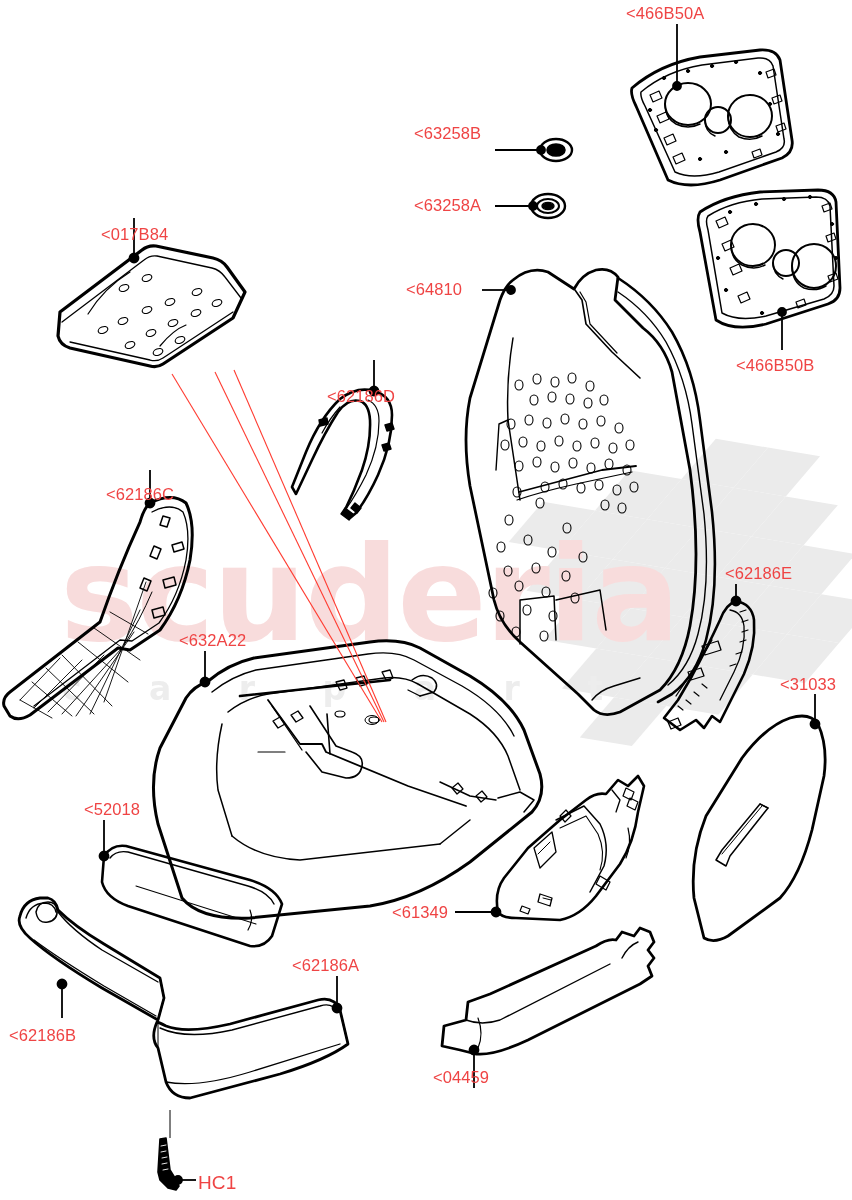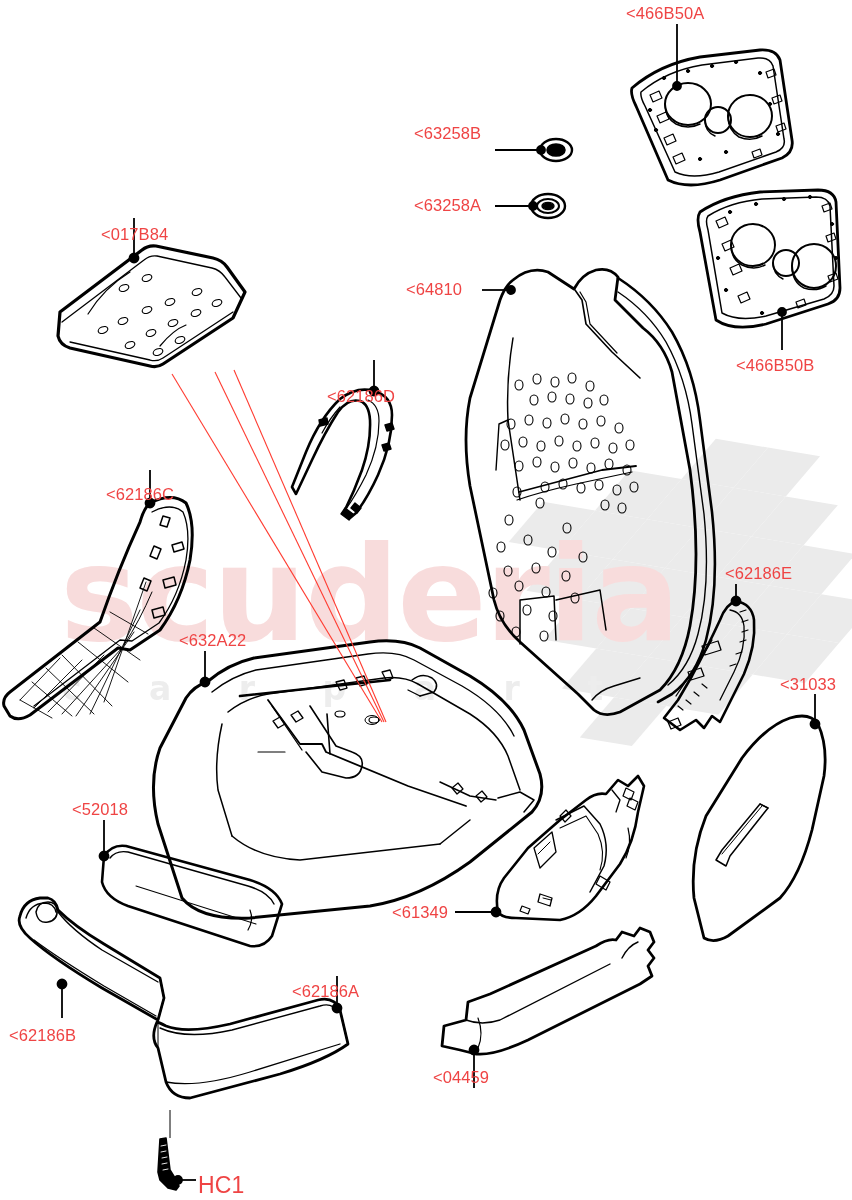--- a/index.html
+++ b/index.html
@@ -544,20 +544,20 @@
   <div class="callout" style="left:414px; top:124px;">&lt;63258B</div>
   <div class="callout" style="left:414px; top:196px;">&lt;63258A</div>
   <div class="callout" style="left:101px; top:198px;margin-top:27px;">&lt;017B84</div>
   <div class="callout" style="left:406px; top:280px;text-align:center;">&lt;64810</div>
   <div class="callout" style="left:736px; top:356px;">&lt;466B50B</div>
   <div class="callout" style="left:327px; top:340px;margin-top:47px;">&lt;62186D</div>
   <div class="callout" style="left:106px; top:450px;margin-top:35px;">&lt;62186C</div>
   <div class="callout" style="left:697px; top:564px;margin-left:28px;">&lt;62186E</div>
   <div class="callout" style="left:143px; top:631px;margin-left:36px;">&lt;632A22</div>
   <div class="callout" style="left:780px; top:675px;text-align:right;">&lt;31033</div>
-  <div class="callout" style="left:72px; top:800px;text-align:right;">&lt;52018</div>
+  <div class="callout" style="left:84px; top:800px;text-align:right;">&lt;52018</div>
   <div class="callout" style="left:392px; top:903px;">&lt;61349</div>
-  <div class="callout" style="left:292px; top:956px;margin-top:26px;">&lt;62186A</div>
+  <div class="callout" style="left:292px; top:956px;">&lt;62186A</div>
   <div class="callout" style="left:9px; top:1026px;">&lt;62186B</div>
   <div class="callout" style="left:433px; top:1068px;">&lt;04459</div>
-  <div class="callout" style="left:198px; top:1172px; font-size:23px;">HC1</div>
+  <div class="callout" style="left:198px; top:1172px; font-size:19px;">HC1</div>
 
 </div>
 
 </body></html>

